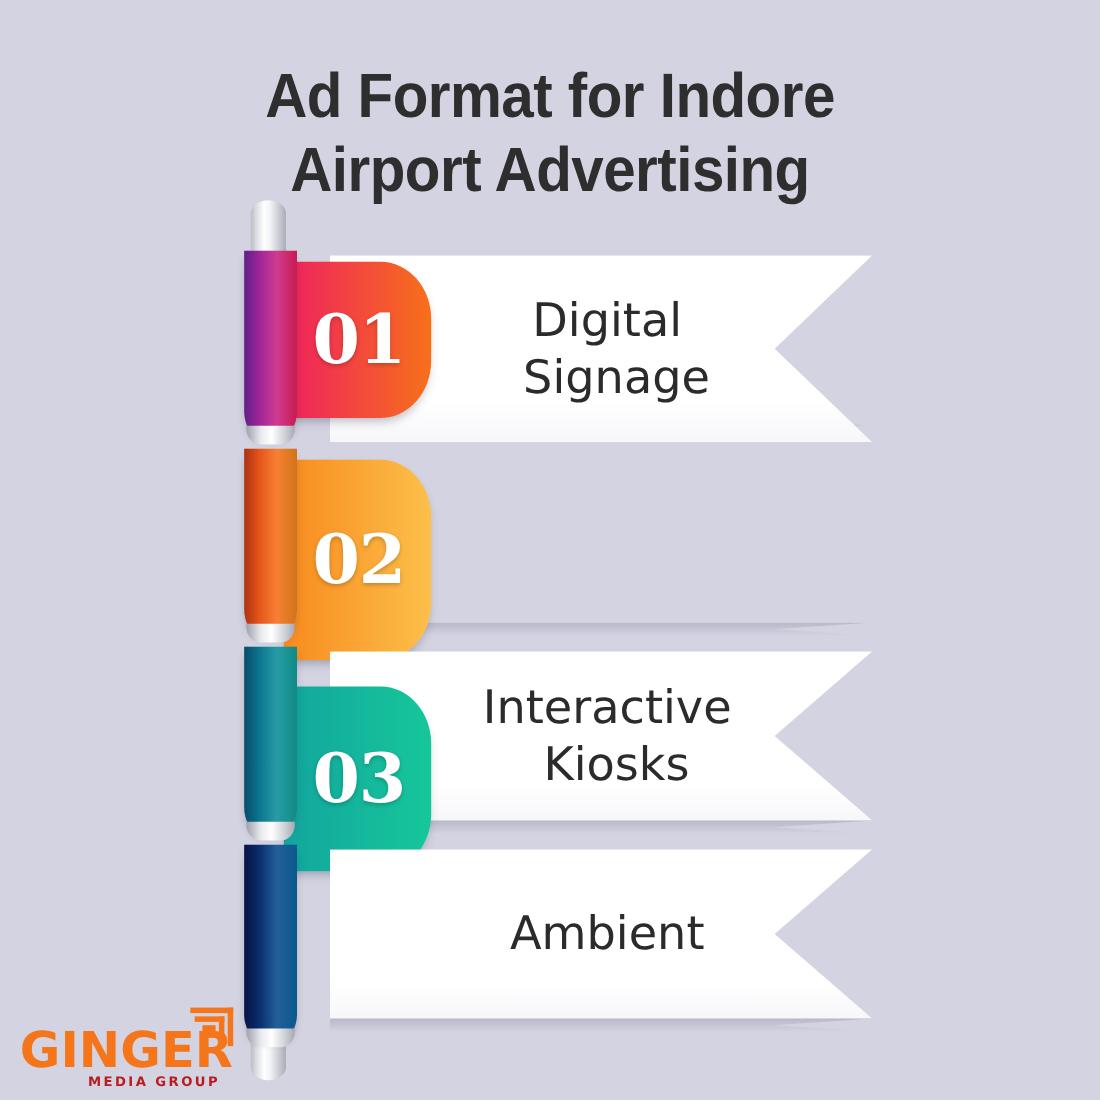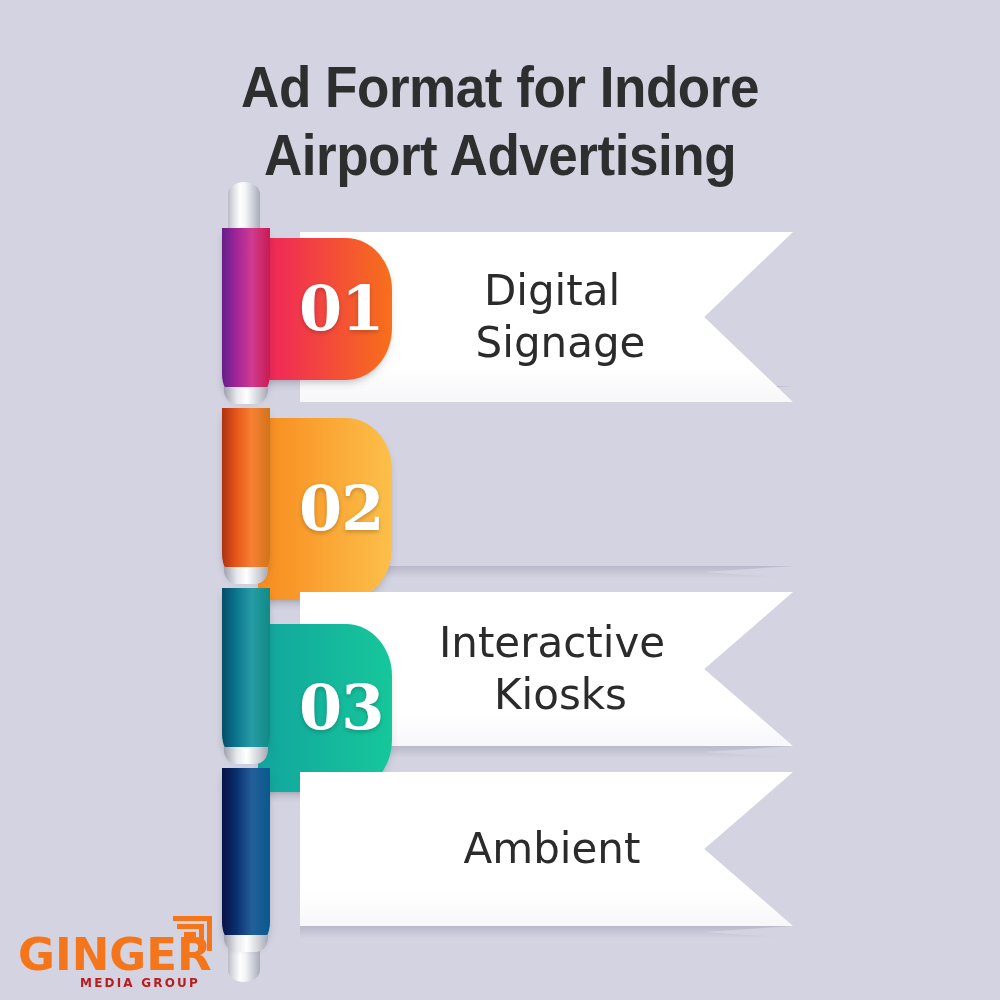--- a/index.html
+++ b/index.html
@@ -122,21 +122,20 @@
     left: 26px;
     top: 50%;
     transform: translateY(-50%);
     font-family: "DejaVu Serif", "Liberation Serif", serif;
     font-weight: bold;
     font-size: 62px;
     line-height: 1;
     color: #ffffff;
     letter-spacing: -1px;
     text-shadow: 0 2px 4px rgba(0,0,0,0.22);
-    margin-left: 15px;
   }
 
   
   .banner {
     position: absolute;
     left: 300px;
     width: 493px;
     background: linear-gradient(to bottom, #ffffff 0%, #ffffff 78%, #f7f7fa 100%);
     -webkit-clip-path: polygon(0 0, 100% 0, 82% 50%, 100% 100%, 0 100%);
     clip-path: polygon(0 0, 100% 0, 82% 50%, 100% 100%, 0 100%);

